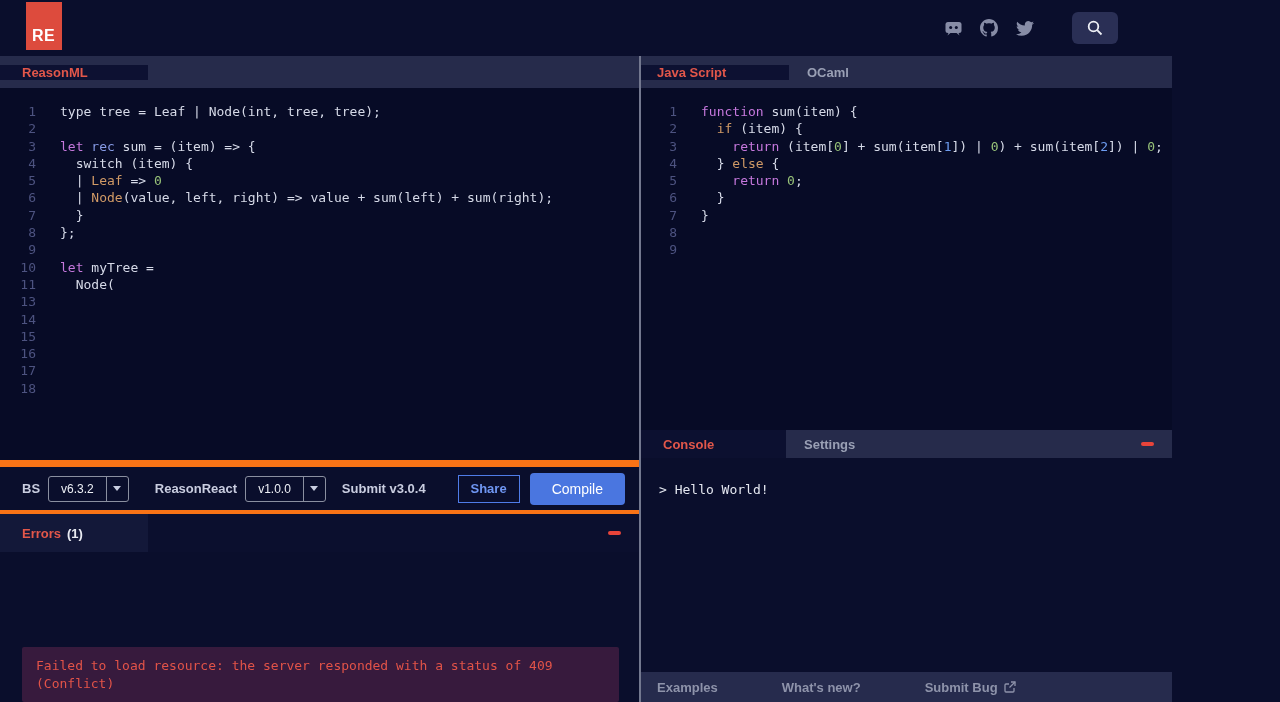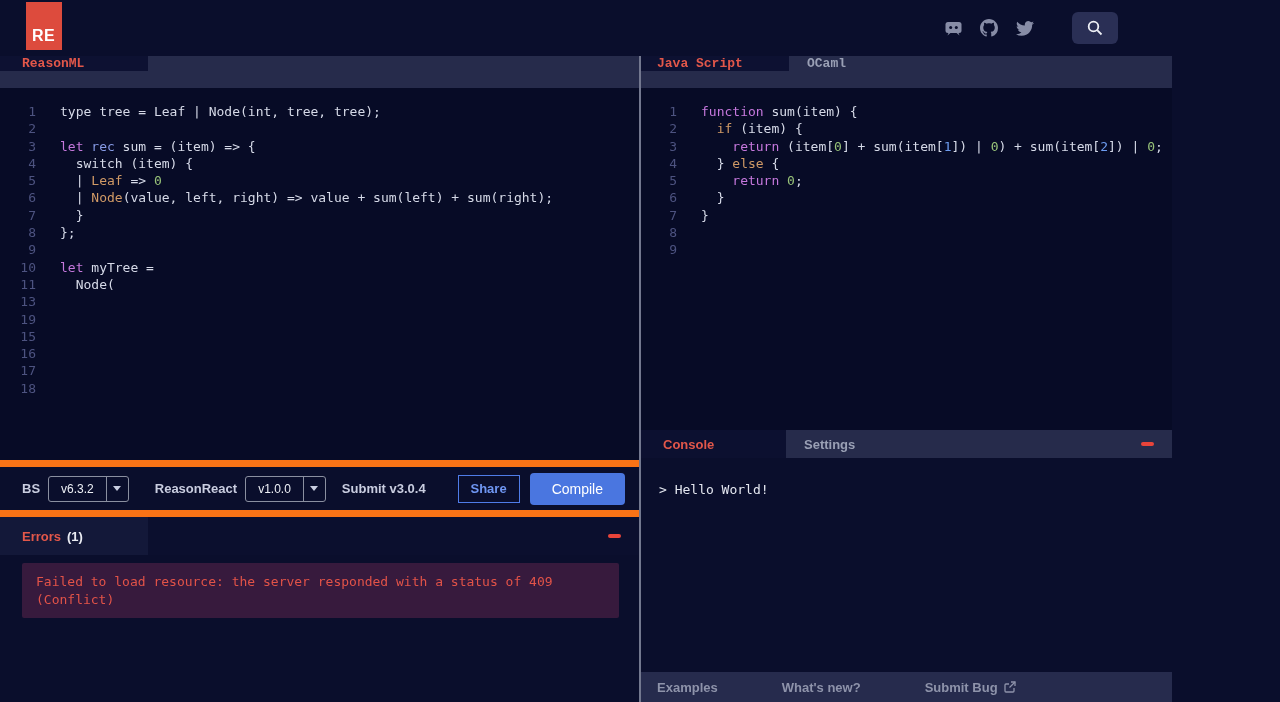--- a/index.html
+++ b/index.html
@@ -20,21 +20,21 @@
   .search-btn { width:46px; height:32px; background:#2a2f55; border-radius:6px; display:flex;
                 align-items:center; justify-content:center; margin-left:20px; cursor:pointer; border:none; }
 
   
   .main { display:flex; height:646px; }
   .pane-left { width:639px; display:flex; flex-direction:column; }
   .v-divider { width:2px; background:#73788f; }
   .pane-right { flex:1; display:flex; flex-direction:column; }
 
   
-  .tabbar { height:32px; background:#262b4b; display:flex; align-items:flex-start; flex:none;font-family:Liberation Mono, monospace; }
+  .tabbar { height:32px; background:#262b4b; display:flex; align-items:center; flex:none; }
   .tab { display:flex; align-items:center; padding:0 16px; font-size:13px; font-weight:600; cursor:pointer; }
   .tab.active { width:148px; background:#0d1132; color:#e2574a; }
   .tab.inactive { color:#9aa0b5; padding:0 10px; margin-left:8px; }
   .tab-label-left { padding-left:6px; }
 
   
   .editor { background:#070b26; overflow:hidden; padding-top:15px; }
   .editor-left { flex:1; }
   .editor-right { height:342px; flex:none; }
   .code-line { display:flex; line-height:17.3px; font-family:"DejaVu Sans Mono", monospace; font-size:13px; white-space:pre; }
@@ -57,21 +57,21 @@
   .select .arrow-seg { display:flex; align-items:center; justify-content:center; width:22px; border-left:1px solid #8a8fa0; }
   .caret-down { width:0; height:0; border-left:4px solid transparent; border-right:4px solid transparent; border-top:5px solid #c9cde0; }
   .tb-gap { width:26px; }
   .share-btn { margin-left:auto; height:28px; padding:0 12px; background:transparent; border:1px solid #4f7ce8;
                border-radius:0; color:#6f96f2; font-size:13px; font-weight:600; cursor:pointer;
                font-family:"Liberation Sans", sans-serif; }
   .compile-btn { margin-left:10px; height:32px; padding:0 22px; background:#4a76e0; border:none; border-radius:4px;
                  color:#fff; font-size:14px; cursor:pointer; font-family:"Liberation Sans", sans-serif; }
 
   
-  .errors { flex:none; height:192px; border-top:7px solid #f97316; background:#0a0e2c; display:flex; flex-direction:column; }
+  .errors { flex:none; height:192px; border-top:4px solid #f97316; background:#0a0e2c; display:flex; flex-direction:column;justify-content:space-between; }
   .errors-header { height:38px; flex:none; display:flex; align-items:center; background:#0b0f2e; position:relative; }
   .errors-tab { width:148px; height:100%; background:#131839; display:flex; align-items:center; padding-left:22px; gap:6px; cursor:pointer; }
   .errors-title { color:#e2574a; font-size:13px; font-weight:600; }
   .errors-count { color:#e9ebf2; font-size:13px; font-weight:600; }
   .minus-btn { position:absolute; right:18px; width:13px; height:4px; background:#e8443a; border-radius:2px; cursor:pointer; }
   .error-box { margin:8px 20px 0 22px; background:#371a3d; border-radius:2px; padding:10px 14px;
                font-family:"DejaVu Sans Mono", monospace; font-size:13px; line-height:17.5px; color:#e25348; }
 
   
   .console-tabbar { height:28px; background:#262b4b; display:flex; align-items:stretch; flex:none; position:relative; }
@@ -135,21 +135,21 @@
           <div class="code-line"><span class="gutter">3</span><span class="code"><span class="t-k">let</span><span class="t-p"> </span><span class="t-k2">rec</span><span class="t-p"> sum = (item) =&gt; {</span></span></div>
           <div class="code-line"><span class="gutter">4</span><span class="code"><span class="t-p">  switch (item) {</span></span></div>
           <div class="code-line"><span class="gutter">5</span><span class="code"><span class="t-p">  | </span><span class="t-v">Leaf</span><span class="t-p"> =&gt; </span><span class="t-n">0</span></span></div>
           <div class="code-line"><span class="gutter">6</span><span class="code"><span class="t-p">  | </span><span class="t-v">Node</span><span class="t-p">(value, left, right) =&gt; value + sum(left) + sum(right);</span></span></div>
           <div class="code-line"><span class="gutter">7</span><span class="code"><span class="t-p">  }</span></span></div>
           <div class="code-line"><span class="gutter">8</span><span class="code"><span class="t-p">};</span></span></div>
           <div class="code-line"><span class="gutter">9</span><span class="code"></span></div>
           <div class="code-line"><span class="gutter">10</span><span class="code"><span class="t-k">let</span><span class="t-p"> myTree =</span></span></div>
           <div class="code-line"><span class="gutter">11</span><span class="code"><span class="t-p">  Node(</span></span></div>
           <div class="code-line"><span class="gutter">13</span><span class="code"></span></div>
-          <div class="code-line"><span class="gutter">19</span><span class="code"></span></div>
+          <div class="code-line"><span class="gutter">14</span><span class="code"></span></div>
           <div class="code-line"><span class="gutter">15</span><span class="code"></span></div>
           <div class="code-line"><span class="gutter">16</span><span class="code"></span></div>
           <div class="code-line"><span class="gutter">17</span><span class="code"></span></div>
           <div class="code-line"><span class="gutter">18</span><span class="code"></span></div>
         </div>
 
       <div class="toolbar">
         <span class="tb-label">BS</span>
         <div class="select">
           <span class="val">v6.3.2</span>

